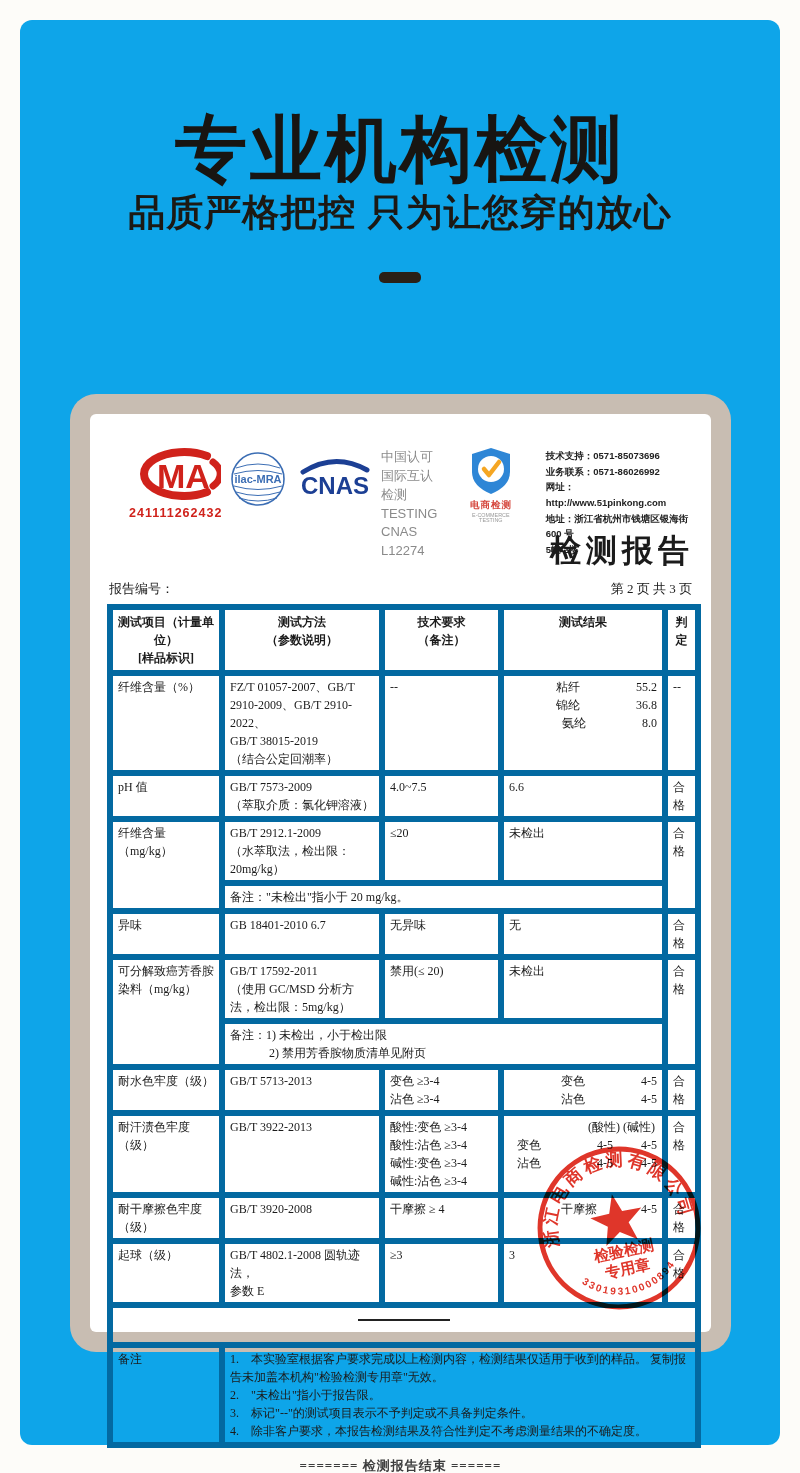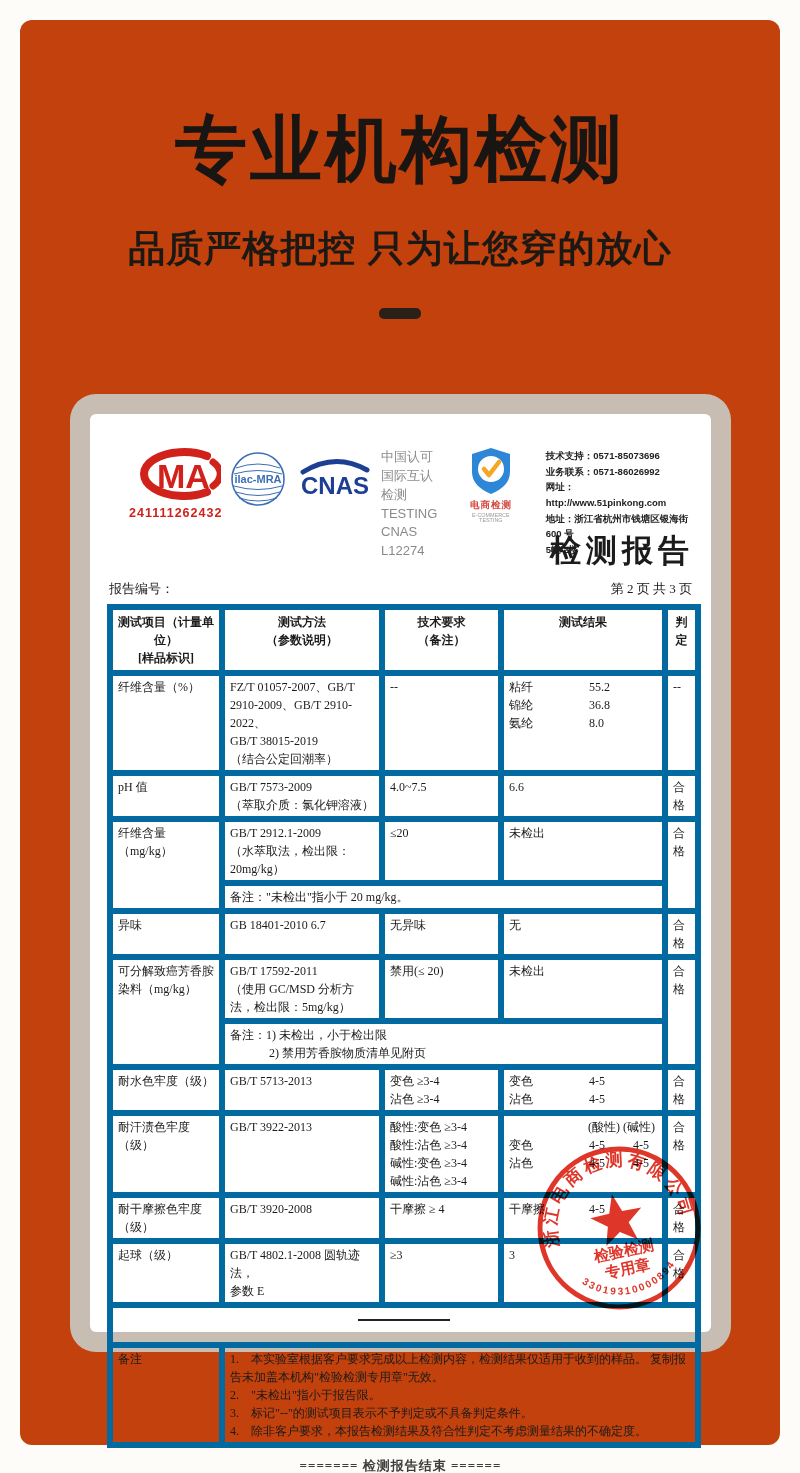--- a/index.html
+++ b/index.html
@@ -4,25 +4,25 @@
 <style>
   * { margin:0; padding:0; box-sizing:border-box; }
   html,body { background:#fdfcf9; }
   body {
     width:800px; height:1473px; position:relative;
     font-family:"Liberation Sans","DejaVu Sans",sans-serif;
     color:#1b1b1b;
   }
   .beige-card {
     position:absolute; left:20px; top:20px; width:760px; height:1425px;
-    background:#c2410c; border-radius:12px;
+    background:#0ea5e9; border-radius:12px;
   }
   .hero { text-align:center; padding-top:92px; }
   .hero-title { font-size:72px; font-weight:900; letter-spacing:3px; color:#181512; line-height:1.05; }
-  .hero-sub { margin-top:36px; font-size:37px; font-weight:700; letter-spacing:1px; color:#1c1914; }
+  .hero-sub { font-size:37px; font-weight:700; letter-spacing:1px; color:#1c1914; }
   .hero-dash { width:42px; height:11px; border-radius:5px; background:#2a2017; margin:34px auto 0; }
 
   .report-frame {
     position:absolute; left:50px; top:374px; width:661px; height:958px;
     background:#c8bdb2; border-radius:26px; padding:20px;
   }
   .report-card {
     position:relative; width:621px; height:918px; background:#ffffff;
     border-radius:6px; padding:32px 17px 0 17px;
     font-family:"Liberation Serif","DejaVu Serif",serif;
@@ -49,21 +49,21 @@
   .rpt-meta { display:flex; justify-content:space-between; font-size:13px; margin:8px 2px 6px 2px; }
 
   
   table.rpt { border-collapse:collapse; margin:0 auto; table-layout:fixed; width:588px;
               font-size:12px; }
   .rpt th, .rpt td { border:6px solid #0369a1; padding:2px 5px; vertical-align:top;
                      line-height:1.5; text-align:left; }
   .rpt th { text-align:center; font-weight:bold; white-space:pre-line; padding:3px 2px; }
   .pre { white-space:pre-line; }
   .c-verdict { text-align:center; padding:2px 1px; }
-  .res-line { display:flex; }
+  .res-line { display:flex;justify-content:flex-end; }
   .res-label { flex:0 0 80px; }
   .res-v1 { flex:0 0 44px; }
   .res-head { display:flex; justify-content:flex-end; padding-right:2px; }
   .res-head span + span { margin-left:3px; }
   .spacer-cell { height:40px; padding:0; }
   .blank-line { width:92px; border-top:2px solid #222; margin:9px auto 0; }
   .v-mid { vertical-align:middle; }
   .remark-notes { line-height:1.62; }
 
   .end-line { text-align:center; font-size:13px; font-weight:bold; color:#3d3d3d;

